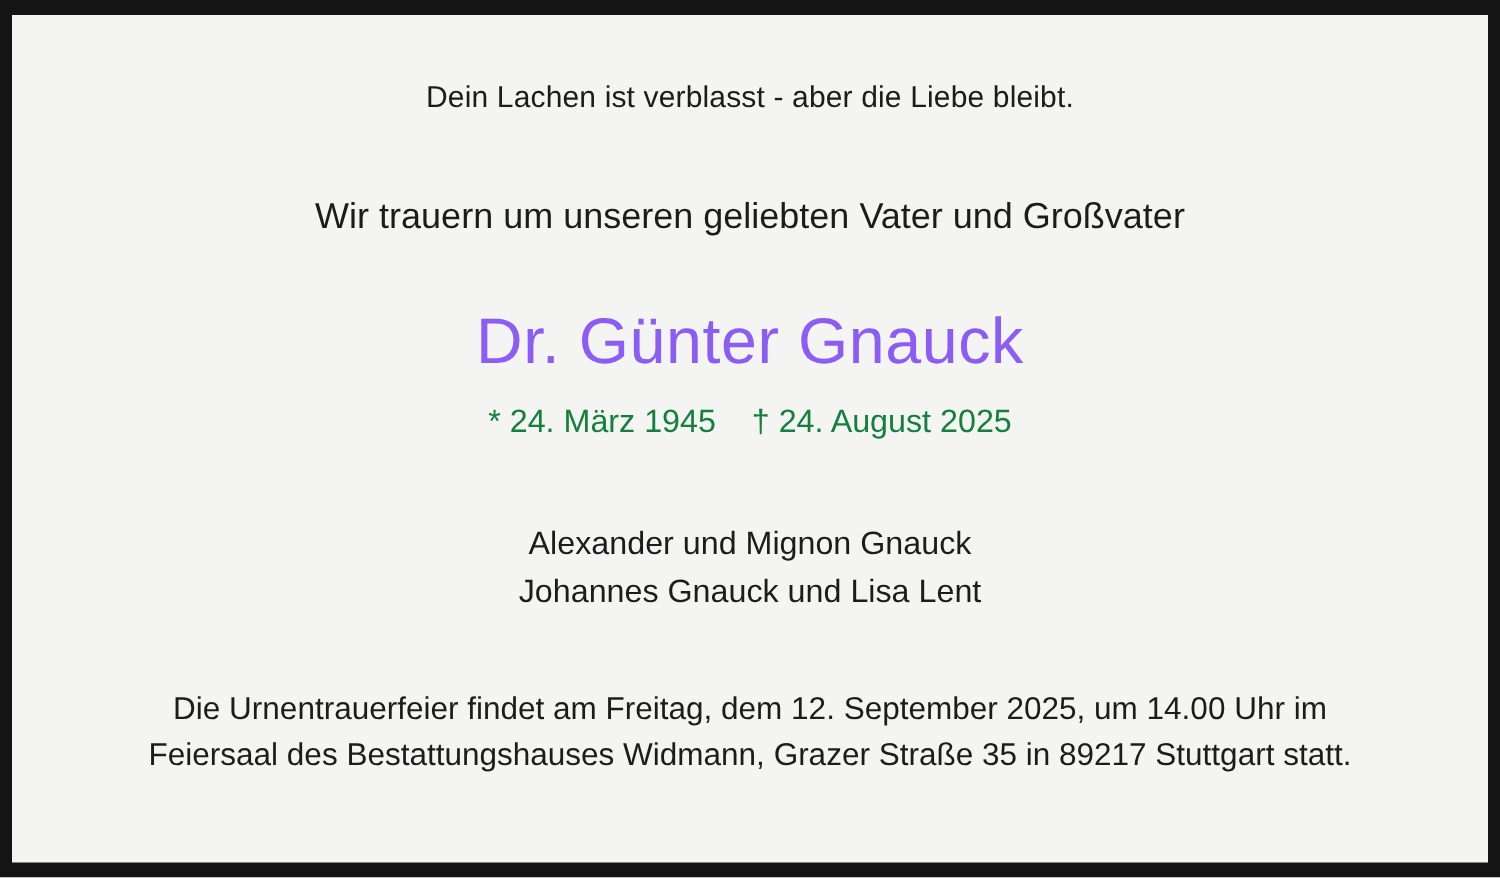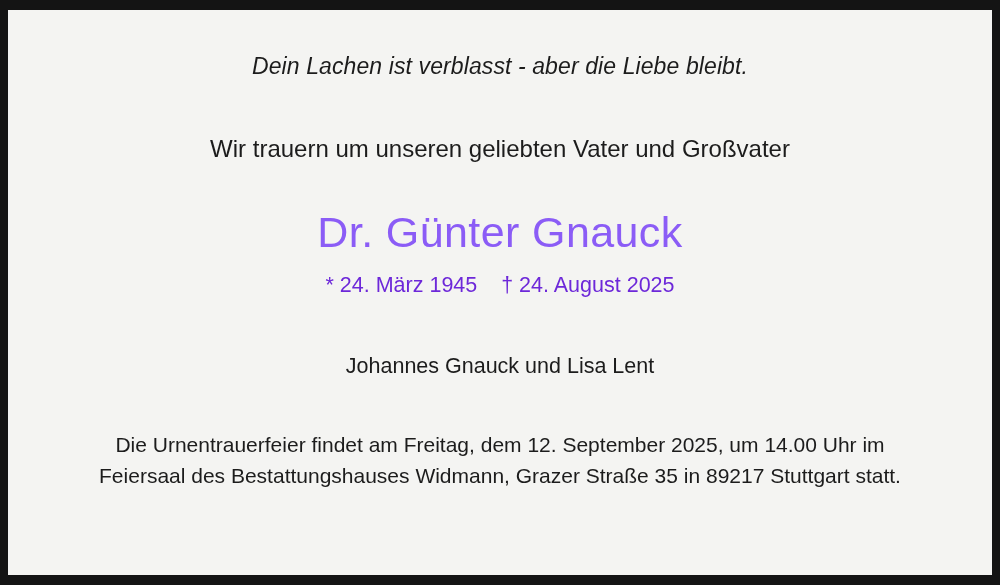--- a/index.html
+++ b/index.html
@@ -29,22 +29,21 @@
     align-items: center;
     padding: 0;
   }
   .inner {
     width: 100%;
     box-sizing: border-box;
     padding: 34px 34px 0 34px;
     text-align: center;
   }
   .motto {
-    font-style: italic;
-    font-size: 23px;
+    font-size: 20px;
     letter-spacing: 0.1px;
     color: #1c1c1c;
     margin: 8px 0 0 0;
     line-height: 1.3;
   }
   .intro {
     font-size: 24px;
     color: #1c1c1c;
     margin: 51px 0 0 0;
     line-height: 1.3;
@@ -52,21 +51,21 @@
   .name {
     font-size: 43px;
     letter-spacing: 0.4px;
     color: #8b5cf6;
     margin: 44px 0 0 0;
     line-height: 1.12;
     font-weight: 400;
   }
   .dates {
     font-size: 21.5px;
-    color: #6d28d9;
+    color: #15803d;
     margin: 16px 0 0 0;
     line-height: 1.3;
     white-space: pre;
   }
   .family {
     margin: 50px 0 0 0;
   }
   .family-line {
     font-size: 21.5px;
     color: #1c1c1c;
@@ -89,20 +88,21 @@
 
     <p class="motto">Dein Lachen ist verblasst - aber die Liebe bleibt.</p>
 
     <p class="intro">Wir trauern um unseren geliebten Vater und Großvater</p>
 
     <h1 class="name">Dr. Günter Gnauck</h1>
 
     <p class="dates">* 24. März 1945    † 24. August 2025</p>
 
     <div class="family">
+      <div class="family-line">Alexander und Mignon Gnauck</div>
       <div class="family-line">Johannes Gnauck und Lisa Lent</div>
     </div>
 
     <div class="service">
       <div class="service-line">Die Urnentrauerfeier findet am Freitag, dem 12. September 2025, um 14.00 Uhr im</div>
       <div class="service-line">Feiersaal des Bestattungshauses Widmann, Grazer Straße 35 in 89217 Stuttgart statt.</div>
     </div>
 
   </div>
 </div>

